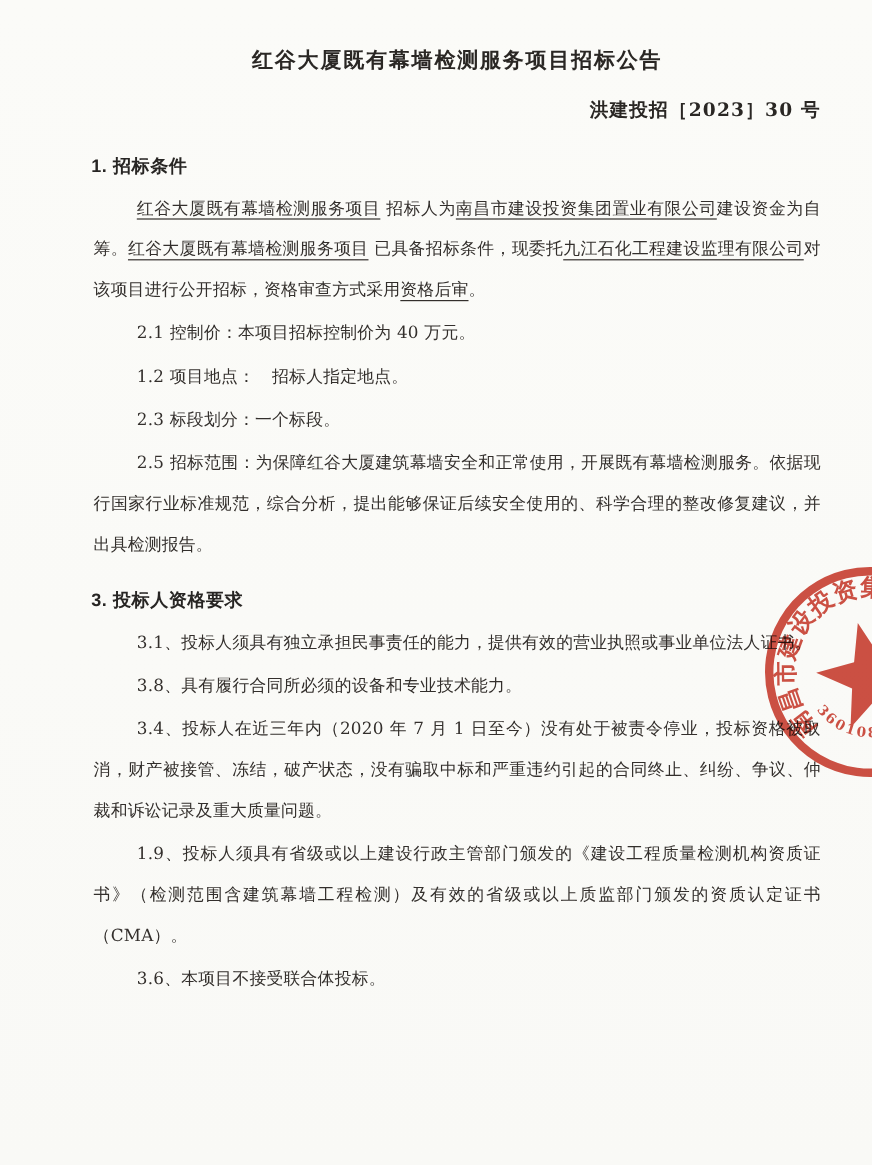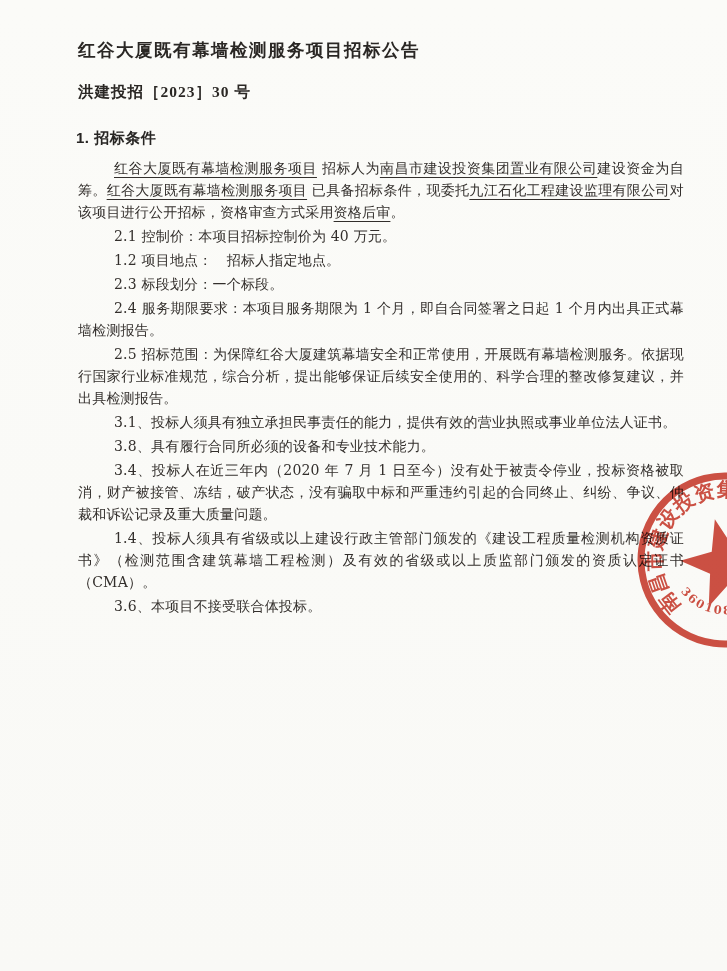--- a/index.html
+++ b/index.html
@@ -13,41 +13,40 @@
     color:#332f2c;
   }
   .content{
     position:absolute;
     left:78px;top:16px;
     width:606px;
   }
   .doc-title{
     margin:22px 0 0;
     font-size:17.5px;font-weight:bold;
-    letter-spacing:1.5px;
+    text-align:center;letter-spacing:1.5px;
     color:#2a2724;
   }
   .doc-number{
     margin:20px 0 0;
     font-size:15.5px;font-weight:bold;
-    text-align:left;letter-spacing:1px;
+    text-align:right;letter-spacing:1px;
     color:#2a2724;
-    font-family:Liberation Serif, serif;
   }
   .sec-heading{
     margin:20px 0 9px -2px;
     font-family:Liberation Sans, sans-serif;
     font-size:15px;font-weight:bold;
     letter-spacing:0.5px;
     color:#272523;
   }
   .sec-heading.first{margin-top:26px;}
   .clause{
     margin:0 0 2px;
-    font-size:14px;line-height:22px;
+    font-size:14px;line-height:34px;
     text-align:justify;
     text-indent:36px;
     letter-spacing:0.2px;
   }
   .u{
     text-decoration:underline;
     text-underline-offset:4px;
     text-decoration-thickness:1px;
   }
   .seal{
@@ -66,27 +65,27 @@
 
     <h1 class="doc-title">红谷大厦既有幕墙检测服务项目招标公告</h1>
     <div class="doc-number">洪建投招［2023］30 号</div>
 
     <h3 class="sec-heading first">1. 招标条件</h3>
     <p class="clause"><span class="u">红谷大厦既有幕墙检测服务项目</span><span> 招标人为</span><span class="u">南昌市建设投资集团置业有限公司</span><span>建设资金为自筹。</span><span class="u">红谷大厦既有幕墙检测服务项目</span><span> 已具备招标条件，现委托</span><span class="u">九江石化工程建设监理有限公司</span><span>对该项目进行公开招标，资格审查方式采用</span><span class="u">资格后审</span><span>。</span></p>
 
     <p class="clause">2.1 控制价：本项目招标控制价为 40 万元。</p>
     <p class="clause">1.2 项目地点：　招标人指定地点。</p>
     <p class="clause">2.3 标段划分：一个标段。</p>
-    <p class="clause">2.4 服务期限要求：本项目服务期限为 1 个月，即自合同签署之日起 1 个月内出具正式幕墙检测报告。</p>
     <p class="clause">2.5 招标范围：为保障红谷大厦建筑幕墙安全和正常使用，开展既有幕墙检测服务。依据现行国家行业标准规范，综合分析，提出能够保证后续安全使用的、科学合理的整改修复建议，并出具检测报告。</p>
 
+    <h3 class="sec-heading">3. 投标人资格要求</h3>
     <p class="clause">3.1、投标人须具有独立承担民事责任的能力，提供有效的营业执照或事业单位法人证书。</p>
     <p class="clause">3.8、具有履行合同所必须的设备和专业技术能力。</p>
     <p class="clause">3.4、投标人在近三年内（2020 年 7 月 1 日至今）没有处于被责令停业，投标资格被取消，财产被接管、冻结，破产状态，没有骗取中标和严重违约引起的合同终止、纠纷、争议、仲裁和诉讼记录及重大质量问题。</p>
-    <p class="clause">1.4、投标人须具有省级或以上建设行政主管部门颁发的《建设工程质量检测机构资质证书》（检测范围含建筑幕墙工程检测）及有效的省级或以上质监部门颁发的资质认定证书（CMA）。</p>
+    <p class="clause">1.9、投标人须具有省级或以上建设行政主管部门颁发的《建设工程质量检测机构资质证书》（检测范围含建筑幕墙工程检测）及有效的省级或以上质监部门颁发的资质认定证书（CMA）。</p>
     <p class="clause">3.6、本项目不接受联合体投标。</p>
 
   </div>
 
   <svg class="seal" width="236" height="236" viewBox="-118 -118 236 236" aria-hidden="true">
     <g transform="rotate(-14)">
       <circle r="84" fill="none" stroke="#c9392b" stroke-width="7"></circle>
       <path id="sealTextArc" d="M -53.7,34.6 A 63.8,63.8 0 1 1 53.7,34.6" fill="none"></path>
       <path id="sealNumArc" d="M -52,16 A 54.4,54.4 0 0 0 52,16" fill="none"></path>
       <path d="M 0,-42 L 10.9,-11.1 L 43.7,-10.2 L 17.8,9.75 L 27,41.2 L 0,22.7 L -27,41.2 L -17.8,9.75 L -43.7,-10.2 L -10.9,-11.1 Z" fill="#c9392b"></path>

